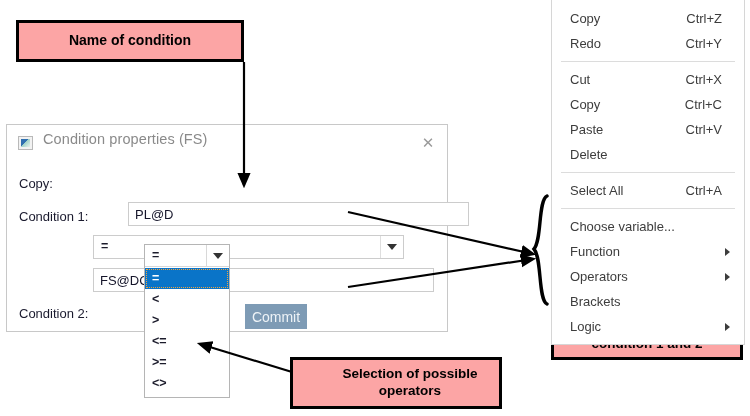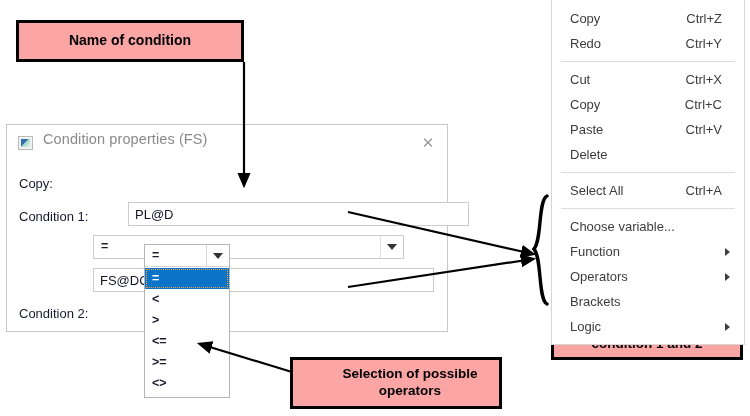--- a/index.html
+++ b/index.html
@@ -292,20 +292,21 @@
       <span class="caret"></span>
     </span>
   </div>
 
   <span class="field-label" id="label-cond2">Condition 2:</span>
   <div class="textbox" id="input-cond2">
     <span>FS@DG</span>
   </div>
 
   <div class="dlg-button" id="btn-cancel"></div>
+  <div class="dlg-button" id="btn-commit">Commit</div>
 </div>
 
 <div id="dropdown">
   <div id="dropdown-head">
     <span id="dropdown-head-value">=</span>
     <span id="dropdown-head-arrow">
       <span class="caret"></span>
     </span>
   </div>
   <div id="dropdown-list">

